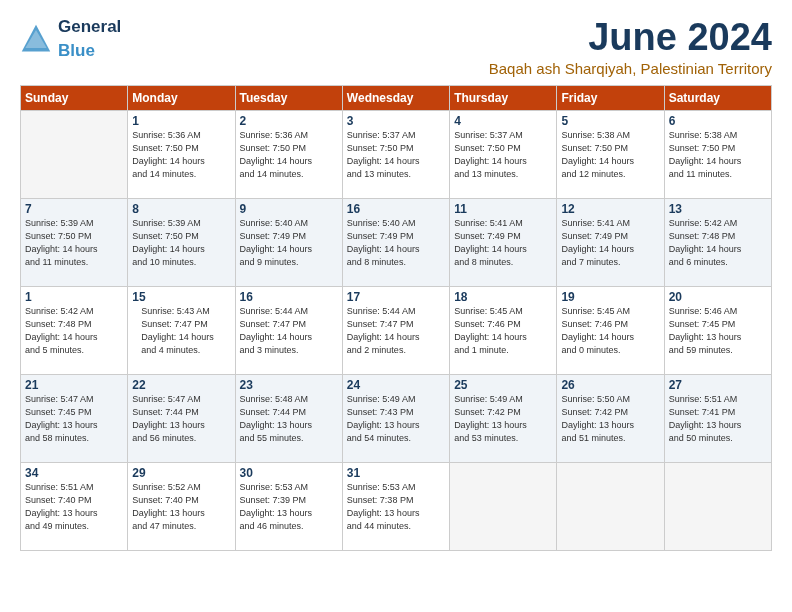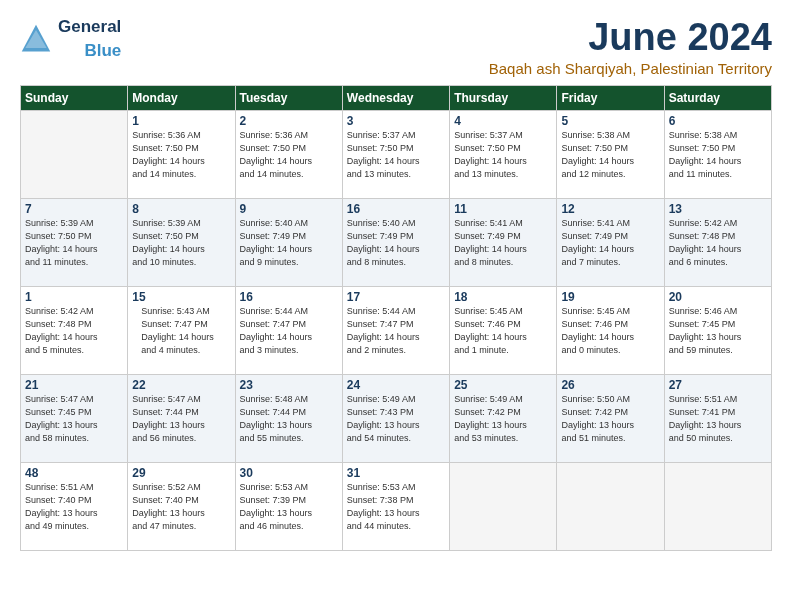--- a/index.html
+++ b/index.html
@@ -33,21 +33,21 @@
       font-size: 15px;
       color: #a16207;
       margin-top: 4px;
     }
     table {
       width: 100%;
       border-collapse: collapse;
       table-layout: fixed;
     }
     thead tr th {
-      background: #14532d;
+      background: #c2410c;
       color: #fff;
       font-size: 12px;
       font-weight: bold;
       padding: 5px 4px;
       text-align: left;
       border: 1px solid #ccc;
       margin-top: 28px;
     }
     tbody tr td {
       vertical-align: top;
@@ -91,21 +91,20 @@
       align-items: center;
       margin-right: 2px;
     }
     .logo-icon svg {
       width: 32px;
       height: 32px;
     }
     .logo-brand {
       display: flex;
       flex-direction: column;
-      align-items: flex-end;
     }
     .logo-general {
       font-size: 17px;
       font-weight: bold;
       color: #1a3a5c;
       line-height: 1;
     }
     .logo-blue {
       font-size: 17px;
       font-weight: bold;
@@ -343,21 +342,21 @@
           <td>
             <span class="day-num">27</span>
             <div class="day-info" style="white-space: pre-line;">Sunrise: 5:51 AM
 Sunset: 7:41 PM
 Daylight: 13 hours
 and 50 minutes.</div>
           </td>
         </tr>
         <tr>
           <td>
-            <span class="day-num">48</span>
+            <span class="day-num">34</span>
             <div class="day-info" style="white-space: pre-line;">Sunrise: 5:51 AM
 Sunset: 7:40 PM
 Daylight: 13 hours
 and 49 minutes.</div>
           </td>
           <td>
             <span class="day-num">29</span>
             <div class="day-info" style="white-space: pre-line;">Sunrise: 5:52 AM
 Sunset: 7:40 PM
 Daylight: 13 hours

